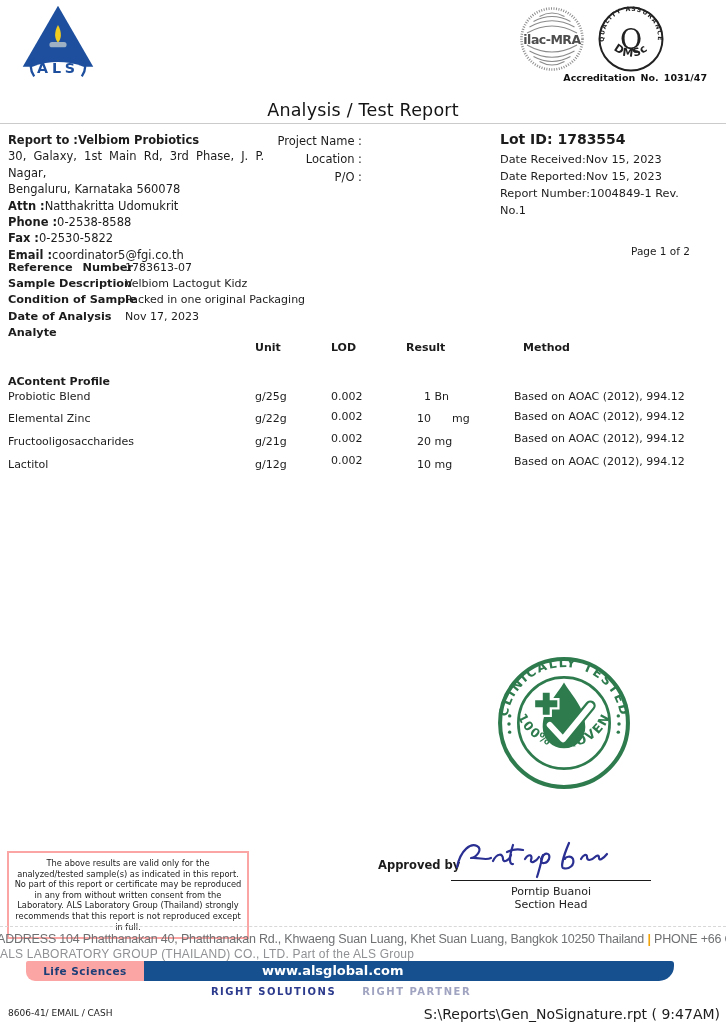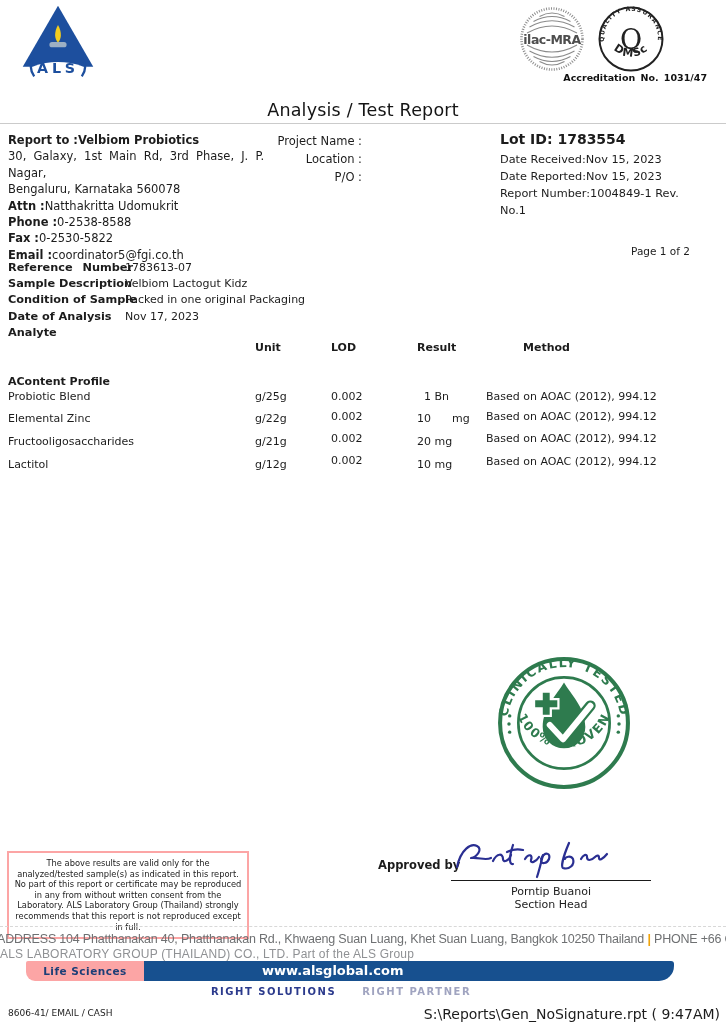--- a/index.html
+++ b/index.html
@@ -27,21 +27,21 @@
   .si-label{font-weight:bold;font-size:11.3px;}
   .si-val{position:absolute;left:117px;top:0;white-space:nowrap;}
   .ws-wide{word-spacing:6px;}
   
   .th{font-weight:bold;font-size:11px;}
   .trow{left:0;width:726px;font-size:11px;height:14px;}
   .c-analyte{position:absolute;left:8px;white-space:nowrap;}
   .c-unit{position:absolute;left:255px;}
   .c-lod{position:absolute;left:331px;}
   .c-res{position:absolute;left:417px;white-space:pre;}
-  .c-method{position:absolute;left:486px;white-space:nowrap;}
+  .c-method{position:absolute;left:514px;white-space:nowrap;}
   
   .disclaimer{left:7px;top:811px;width:232px;border:2px solid #fca5a5;padding:5px 3px;
               font-size:8.3px;line-height:10.6px;text-align:center;color:#222;margin-top:40px;}
   .approved-label{left:378px;top:858px;font-size:11.5px;font-weight:bold;}
   .sig-line{left:451px;top:880px;width:200px;border-top:1.6px solid #1a1a1a;height:0;}
   .approver{left:451px;top:885px;width:200px;text-align:center;font-size:11px;line-height:13px;}
   
   .perforation{left:0;top:926px;width:726px;border-top:1px dashed #d8d8d8;height:0;}
   .address{left:-3px;top:932px;width:740px;white-space:nowrap;font-size:12.5px;color:#6e7072;
            font-family:"Liberation Sans",sans-serif;letter-spacing:-0.2px;}
@@ -144,21 +144,21 @@
   <div class="abs sample">
     <div class="si-row"><span class="si-label ws-wide">Reference Number</span><span class="si-val">1783613-07</span></div>
     <div class="si-row"><span class="si-label">Sample Description</span><span class="si-val">Velbiom Lactogut Kidz</span></div>
     <div class="si-row"><span class="si-label">Condition of Sample</span><span class="si-val">Packed in one original Packaging</span></div>
     <div class="si-row"><span class="si-label">Date of Analysis</span><span class="si-val">Nov 17, 2023</span></div>
     <div class="si-row"><span class="si-label">Analyte</span><span class="si-val"></span></div>
   </div>
 
   <span class="abs th" style="left:255px;top:341px;">Unit</span>
   <span class="abs th" style="left:331px;top:341px;">LOD</span>
-  <span class="abs th" style="left:417px;top:341px;">Result</span>
+  <span class="abs th" style="left:406px;top:341px;">Result</span>
   <span class="abs th" style="left:523px;top:341px;">Method</span>
 
   <span class="abs b" style="left:8px;top:375px;font-size:11px;">AContent Profile</span>
 
   <div class="abs trow" style="top:390px;">
     <span class="c-analyte">Probiotic Blend</span>
     <span class="c-unit">g/25g</span>
     <span class="c-lod">0.002</span>
     <span class="c-res">  1 Bn</span>
     <span class="c-method">Based on AOAC (2012), 994.12</span>

